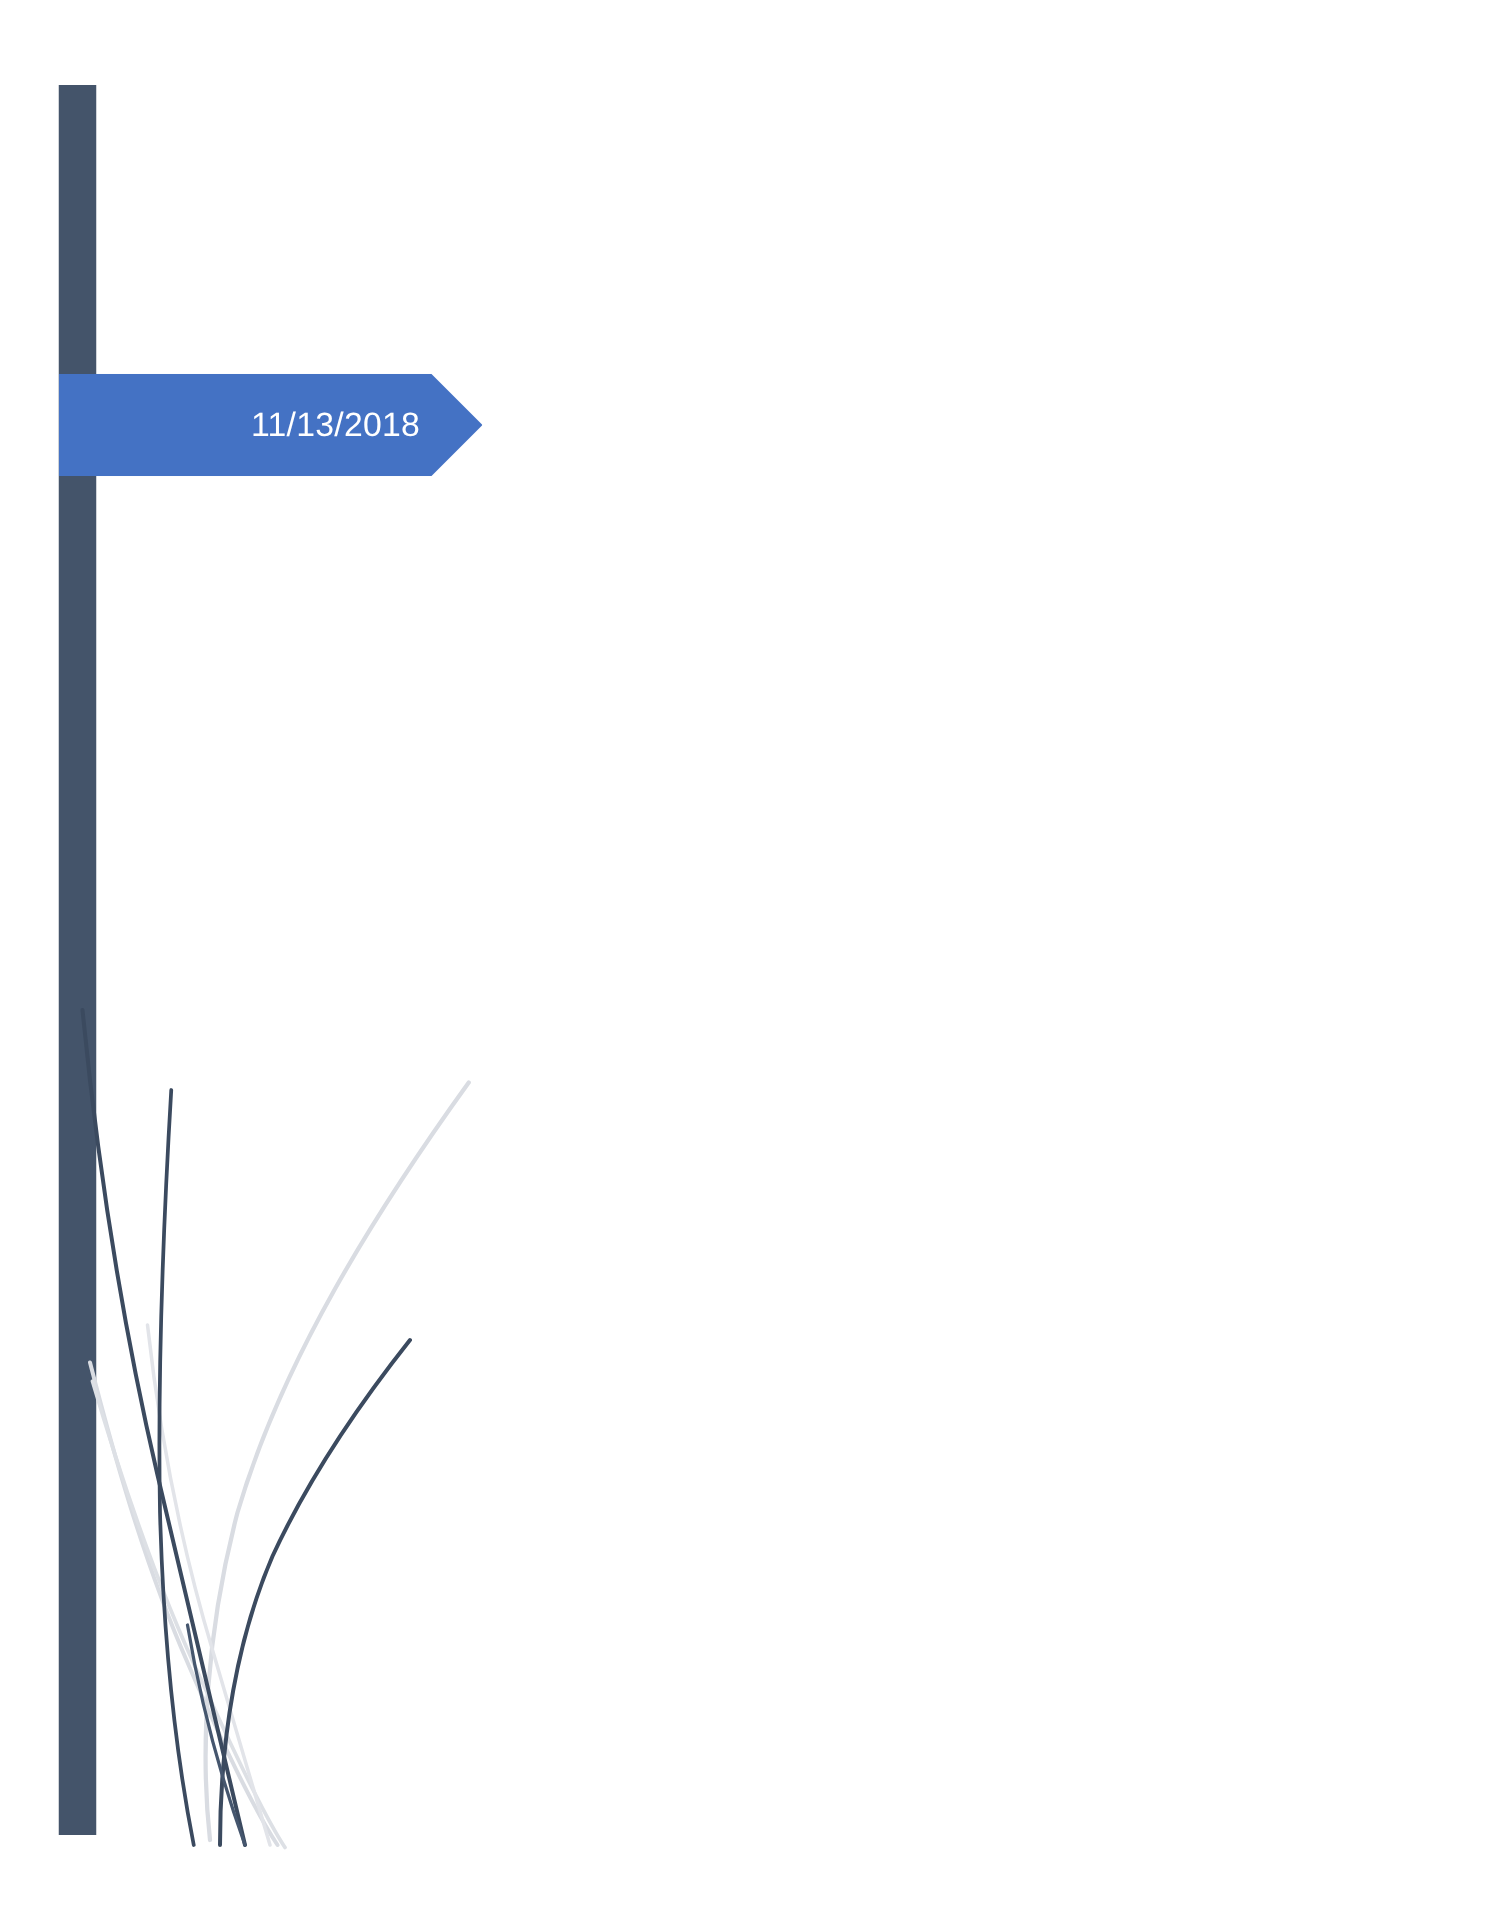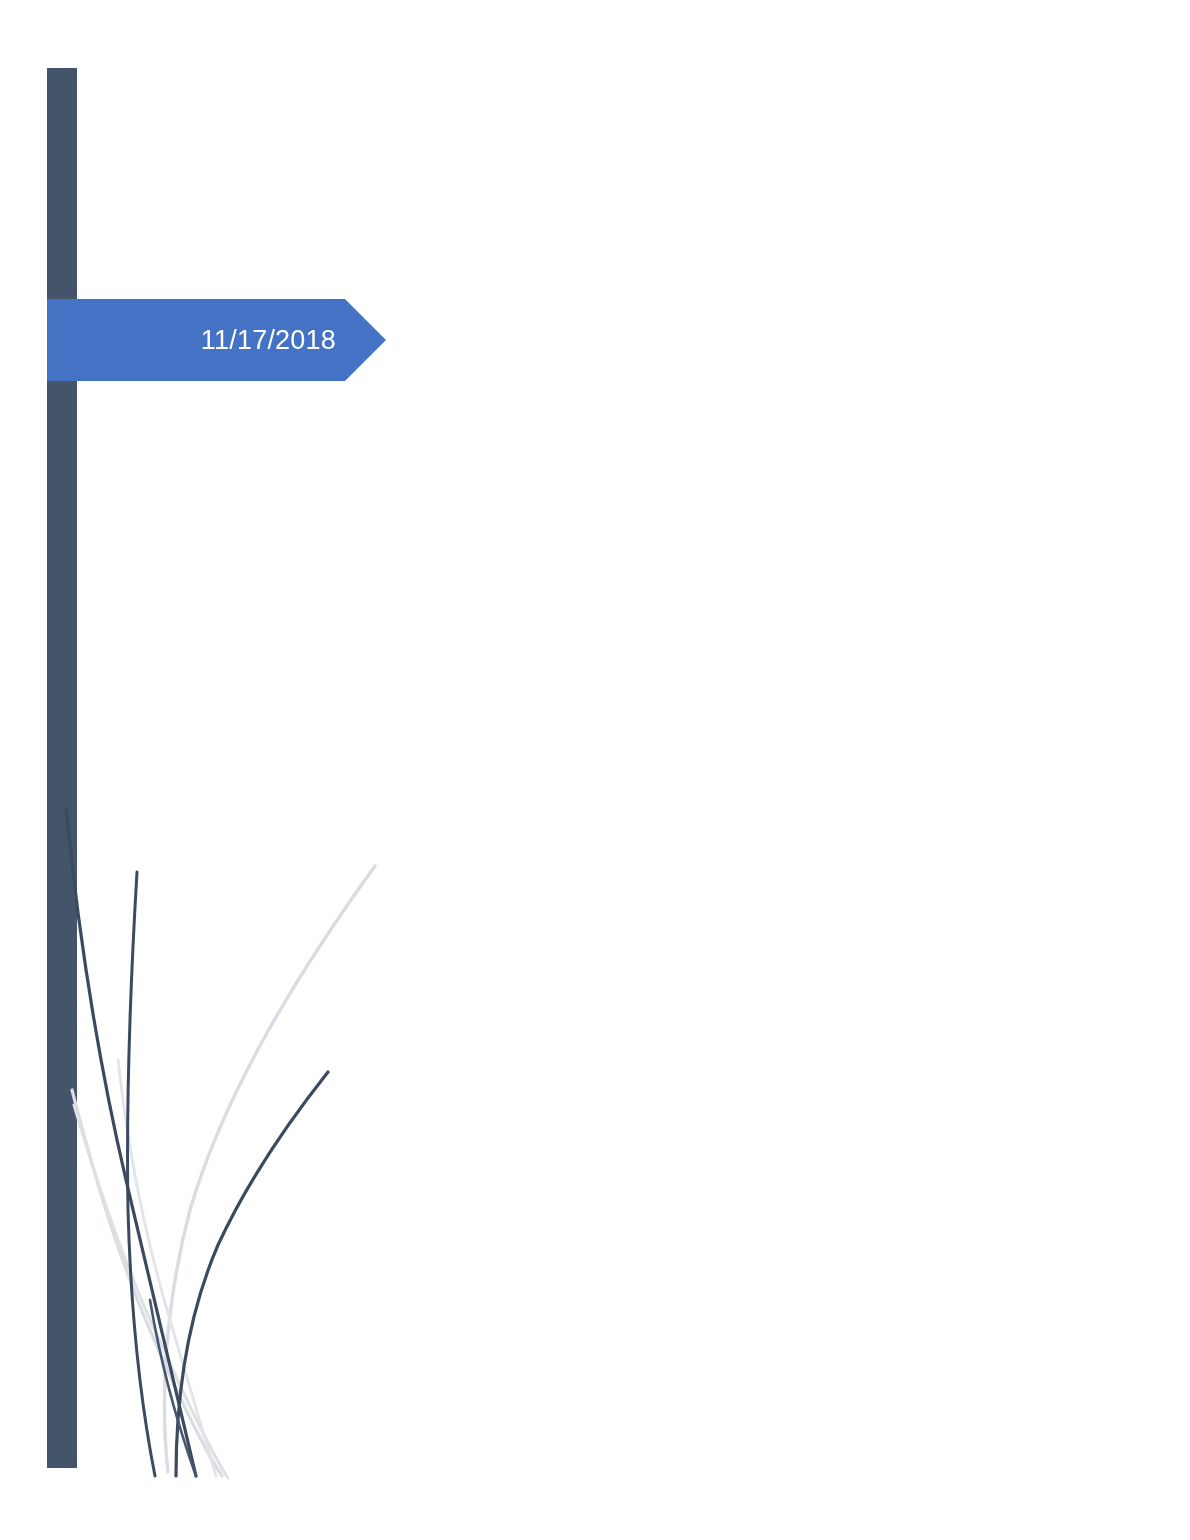--- a/index.html
+++ b/index.html
@@ -142,21 +142,21 @@
         <path d="M328 312 C 290 360, 248 420, 218 485 C 190 550, 176 630, 176 716" stroke="#3B4A5F" stroke-width="3.2"></path>
 
         <path d="M150 540 C 160 600, 176 660, 196 716" stroke="#45566E" stroke-width="2.6"></path>
 
       </g>
     </svg>
   </div>
 
   <div class="date-banner">
     <div class="banner-shape"></div>
-    <div class="banner-text">11/17/2018</div>
+    <div class="banner-text">11/13/2018</div>
   </div>
 
   <div class="title-block">
     <h1 class="doc-title"></h1>
     <h2 class="doc-subtitle"></h2>
   </div>
 
   <div class="author-block">
     <p class="doc-author"></p>
   </div>

